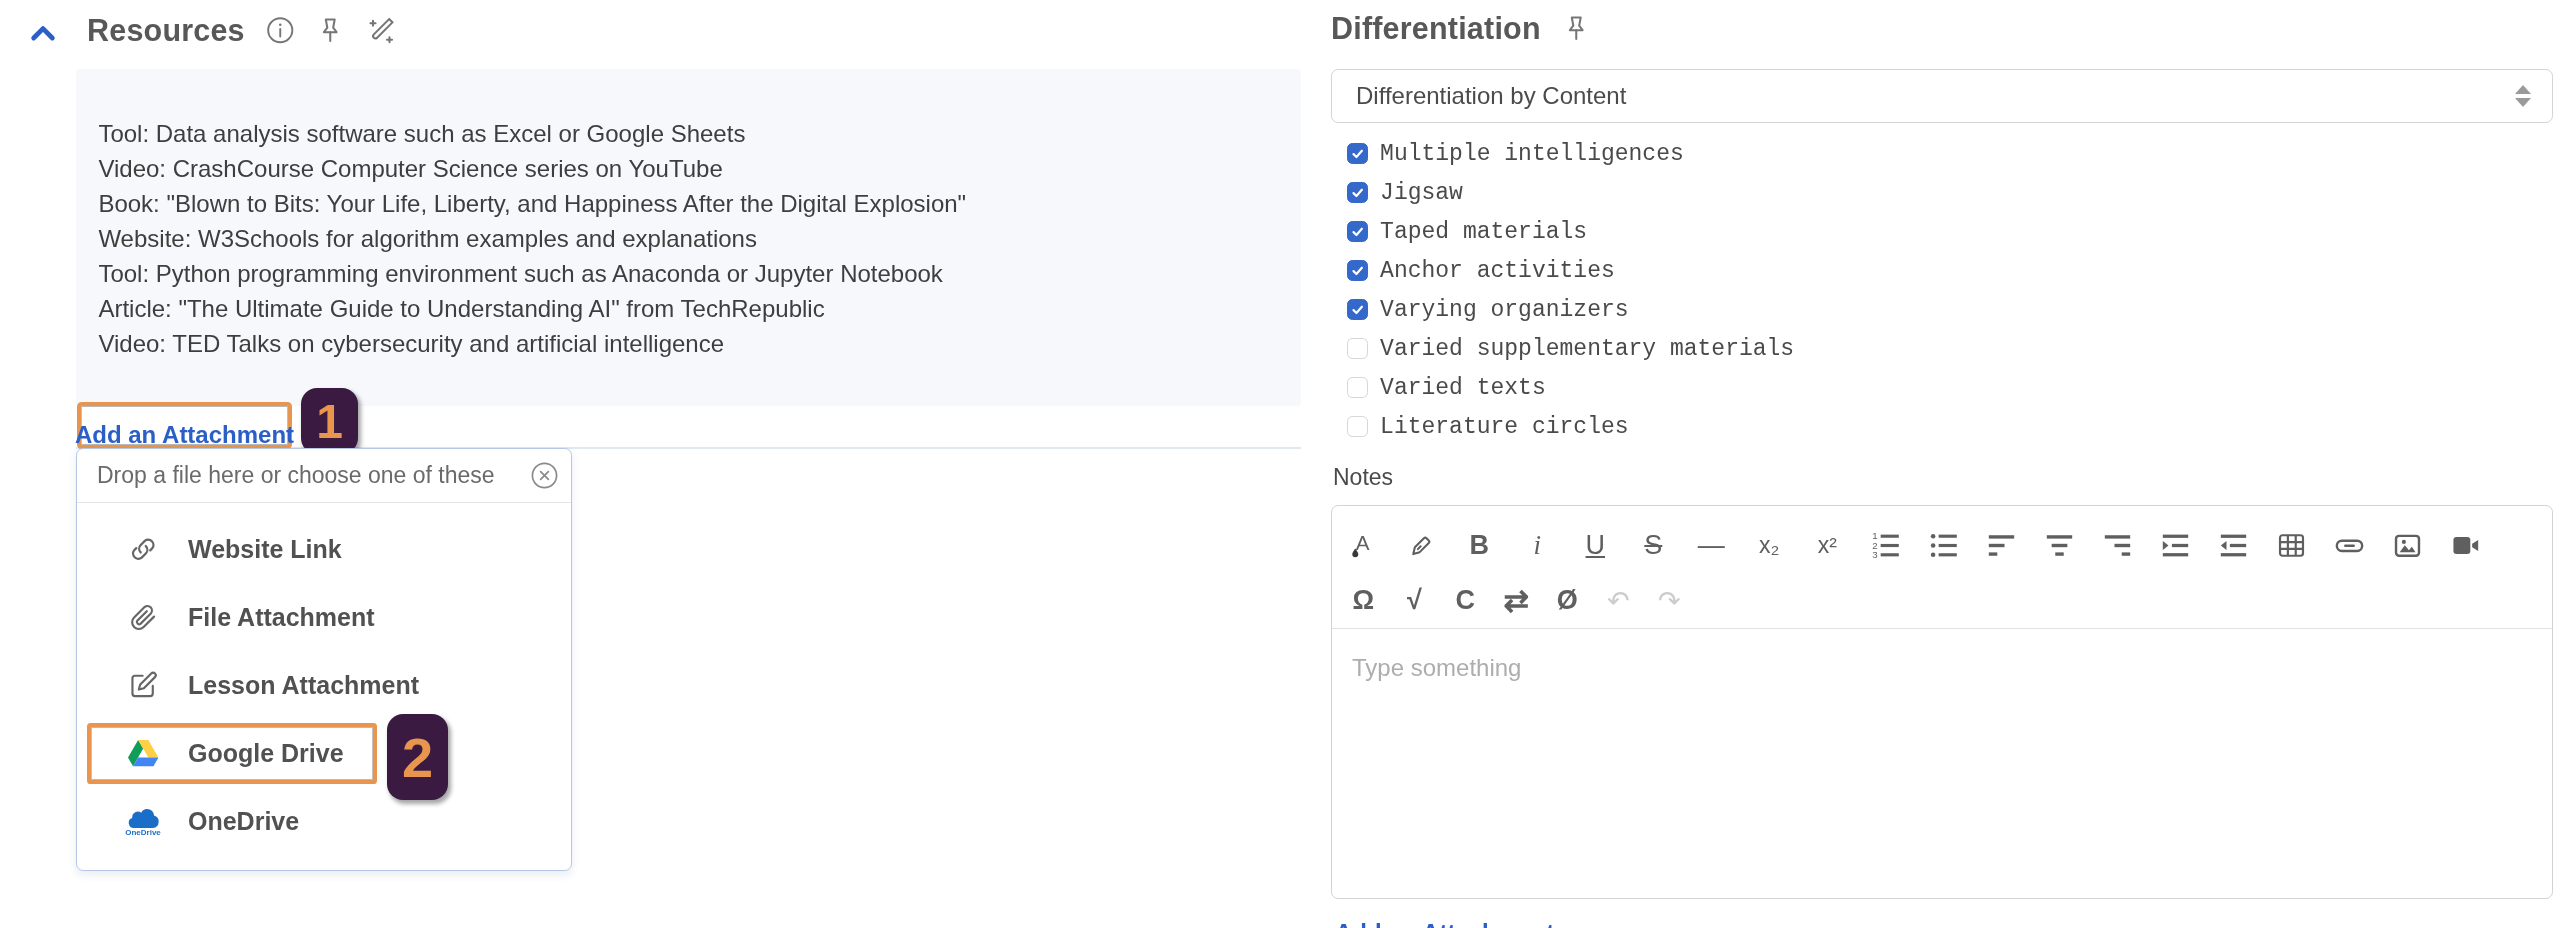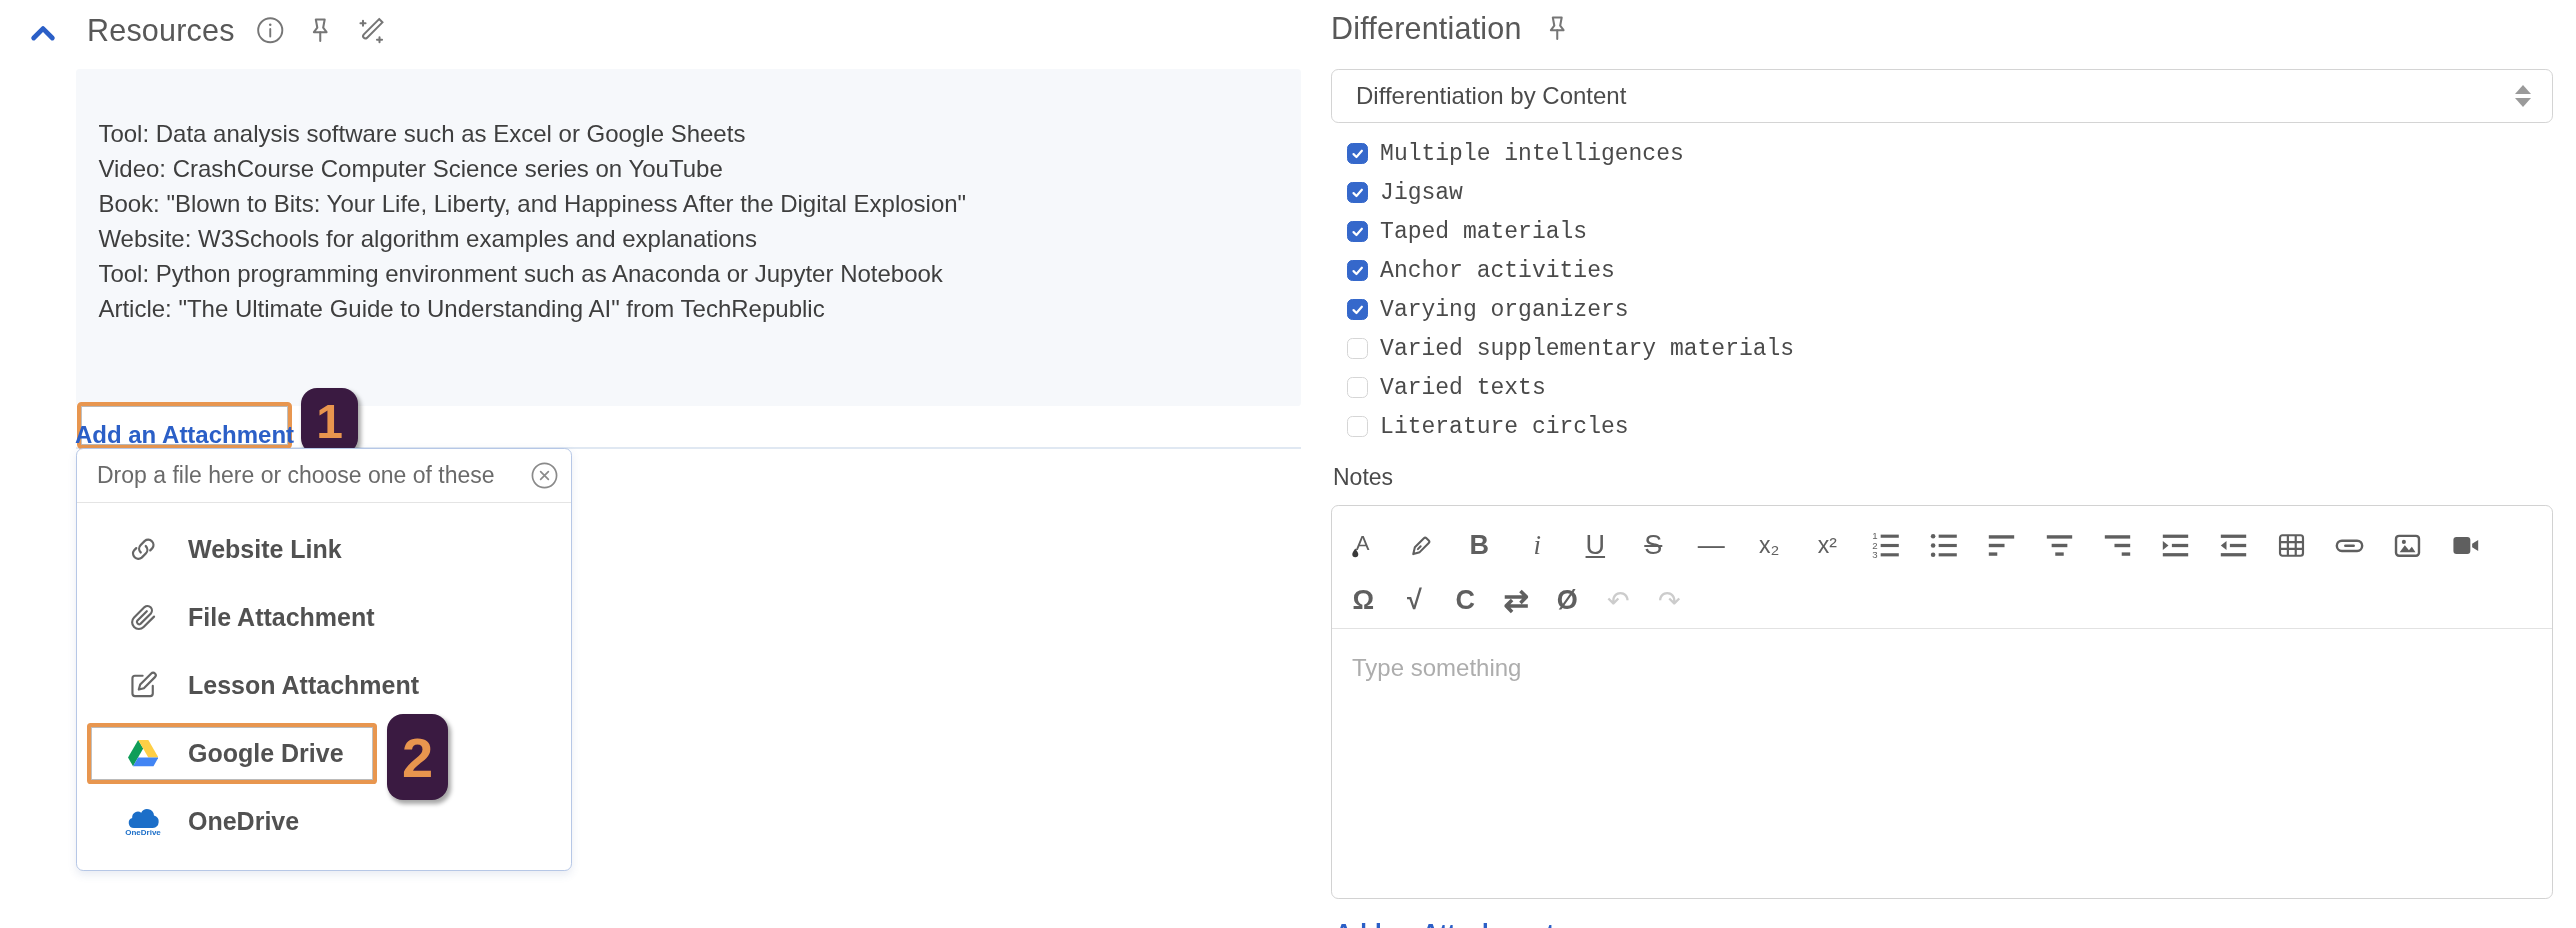--- a/index.html
+++ b/index.html
@@ -1,21 +1,21 @@
 <!DOCTYPE html>
 <html style="font-size:14.3px"><head>
 <meta charset="utf-8">
 <style>
   * { margin:0; padding:0; box-sizing:border-box; }
   html,body { width:2576px; height:929px; background:#fff; font-family:"Liberation Sans", sans-serif; position:relative; overflow:hidden; }
   .abs { position:absolute; }
 
   
   .collapse-chevron { left:27px; top:18px; width:32px; height:29px; cursor:pointer; }
-  .sec-title { font-size:30.5px; color:#585858; font-weight:400; letter-spacing:0.2px; }
+  .sec-title { font-size:30.5px; color:#585858; font-weight:700; letter-spacing:0.2px; }
   .title-icon { width:30.5px; height:30.5px; color:#767676; }
   .title-icon svg { width:100%; height:100%; }
 
   .res-card { left:76px; top:69px; width:1225px; height:337px; background:#f6f8fb; border-radius:3.6px; padding:47px 27px 0 22.4px; }
   .res-line { font-size:24px; line-height:35px; color:#3e3e3e; white-space:nowrap; }
 
   .left-divider { left:76px; top:447px; width:1225px; height:1.8px; background:#e0e8f2; }
 
   .add-attach-hl { left:77px; top:402px; width:215px; height:47px; border:4.5px solid #e8964f; border-radius:4.5px;
                    background:#fff; display:flex; align-items:center; justify-content:center; box-shadow:0 0 0 0.9px #b9b9b9 inset; }
@@ -118,20 +118,21 @@
   </span>
 </div>
 
 <div class="abs res-card">
   <div class="res-line">Tool: Data analysis software such as Excel or Google Sheets</div>
   <div class="res-line">Video: CrashCourse Computer Science series on YouTube</div>
   <div class="res-line">Book: "Blown to Bits: Your Life, Liberty, and Happiness After the Digital Explosion"</div>
   <div class="res-line">Website: W3Schools for algorithm examples and explanations</div>
   <div class="res-line">Tool: Python programming environment such as Anaconda or Jupyter Notebook</div>
   <div class="res-line">Article: "The Ultimate Guide to Understanding AI" from TechRepublic</div>
+  <div class="res-line">Video: TED Talks on cybersecurity and artificial intelligence</div>
 </div>
 
 <div class="abs left-divider"></div>
 
 <div class="abs add-attach-hl">
   <a class="blue-link">Add an Attachment</a>
 </div>
 <div class="abs step-badge badge-1">1</div>
 
 <div class="abs attach-panel">

